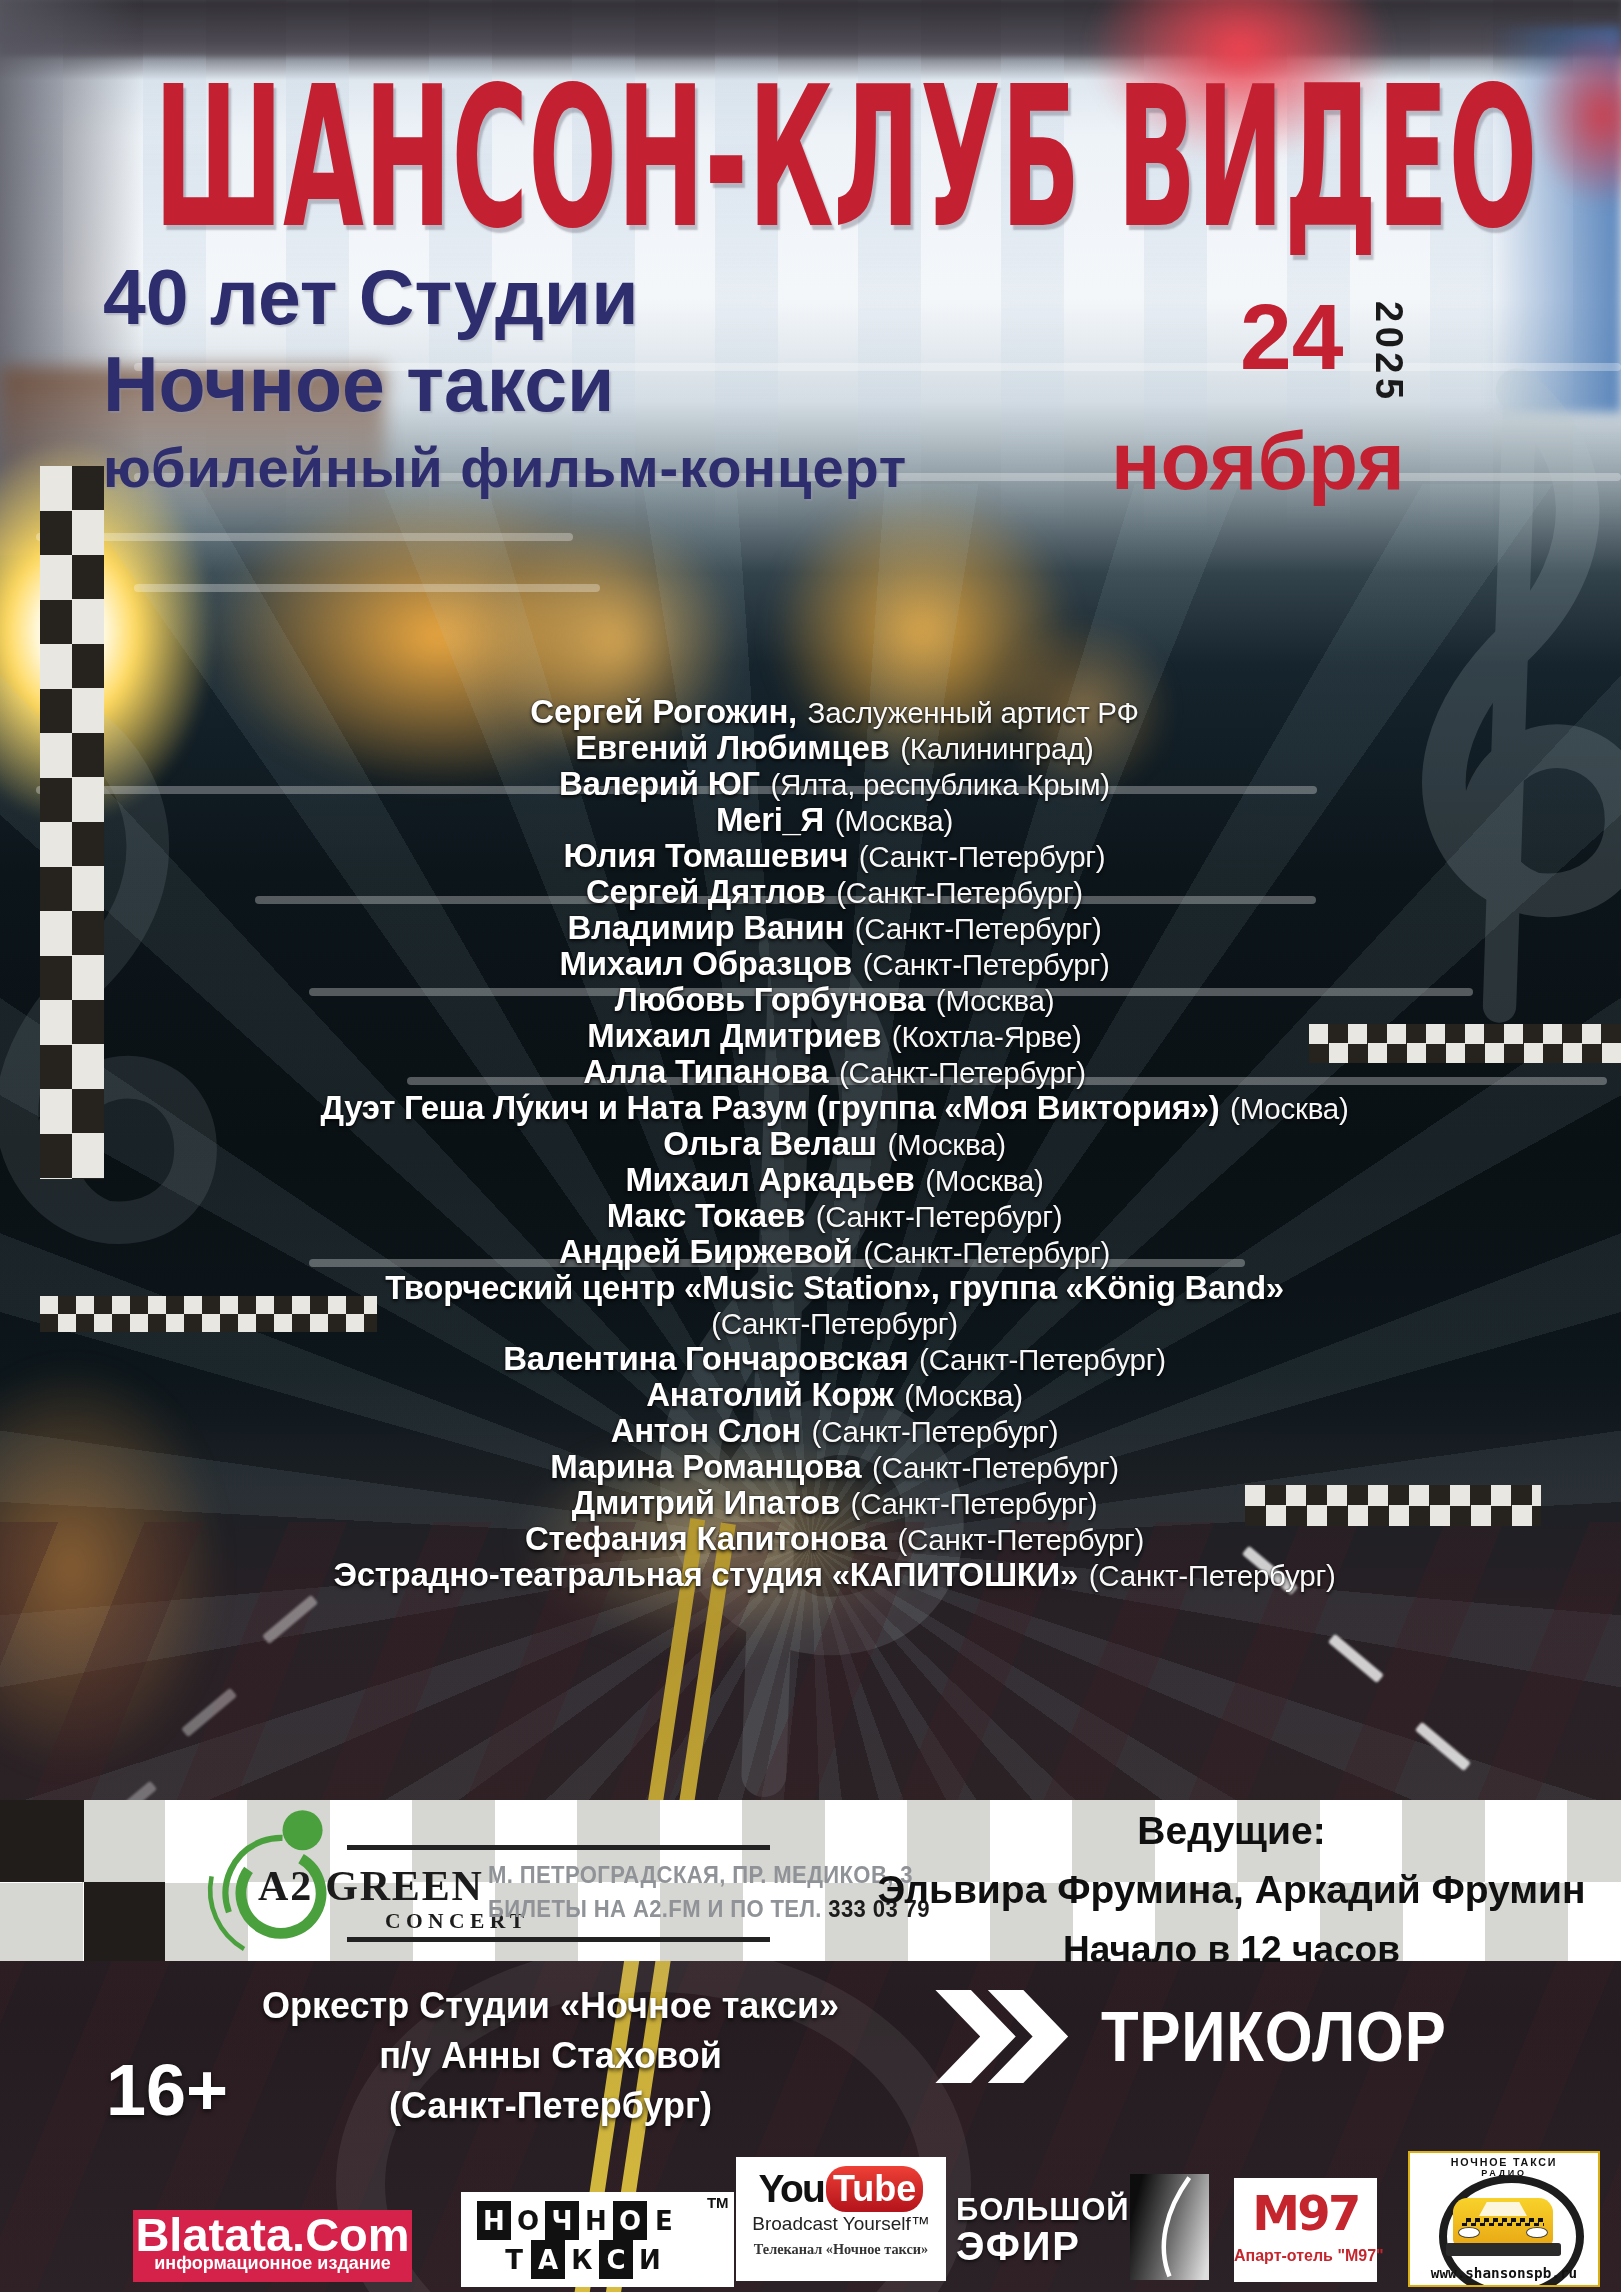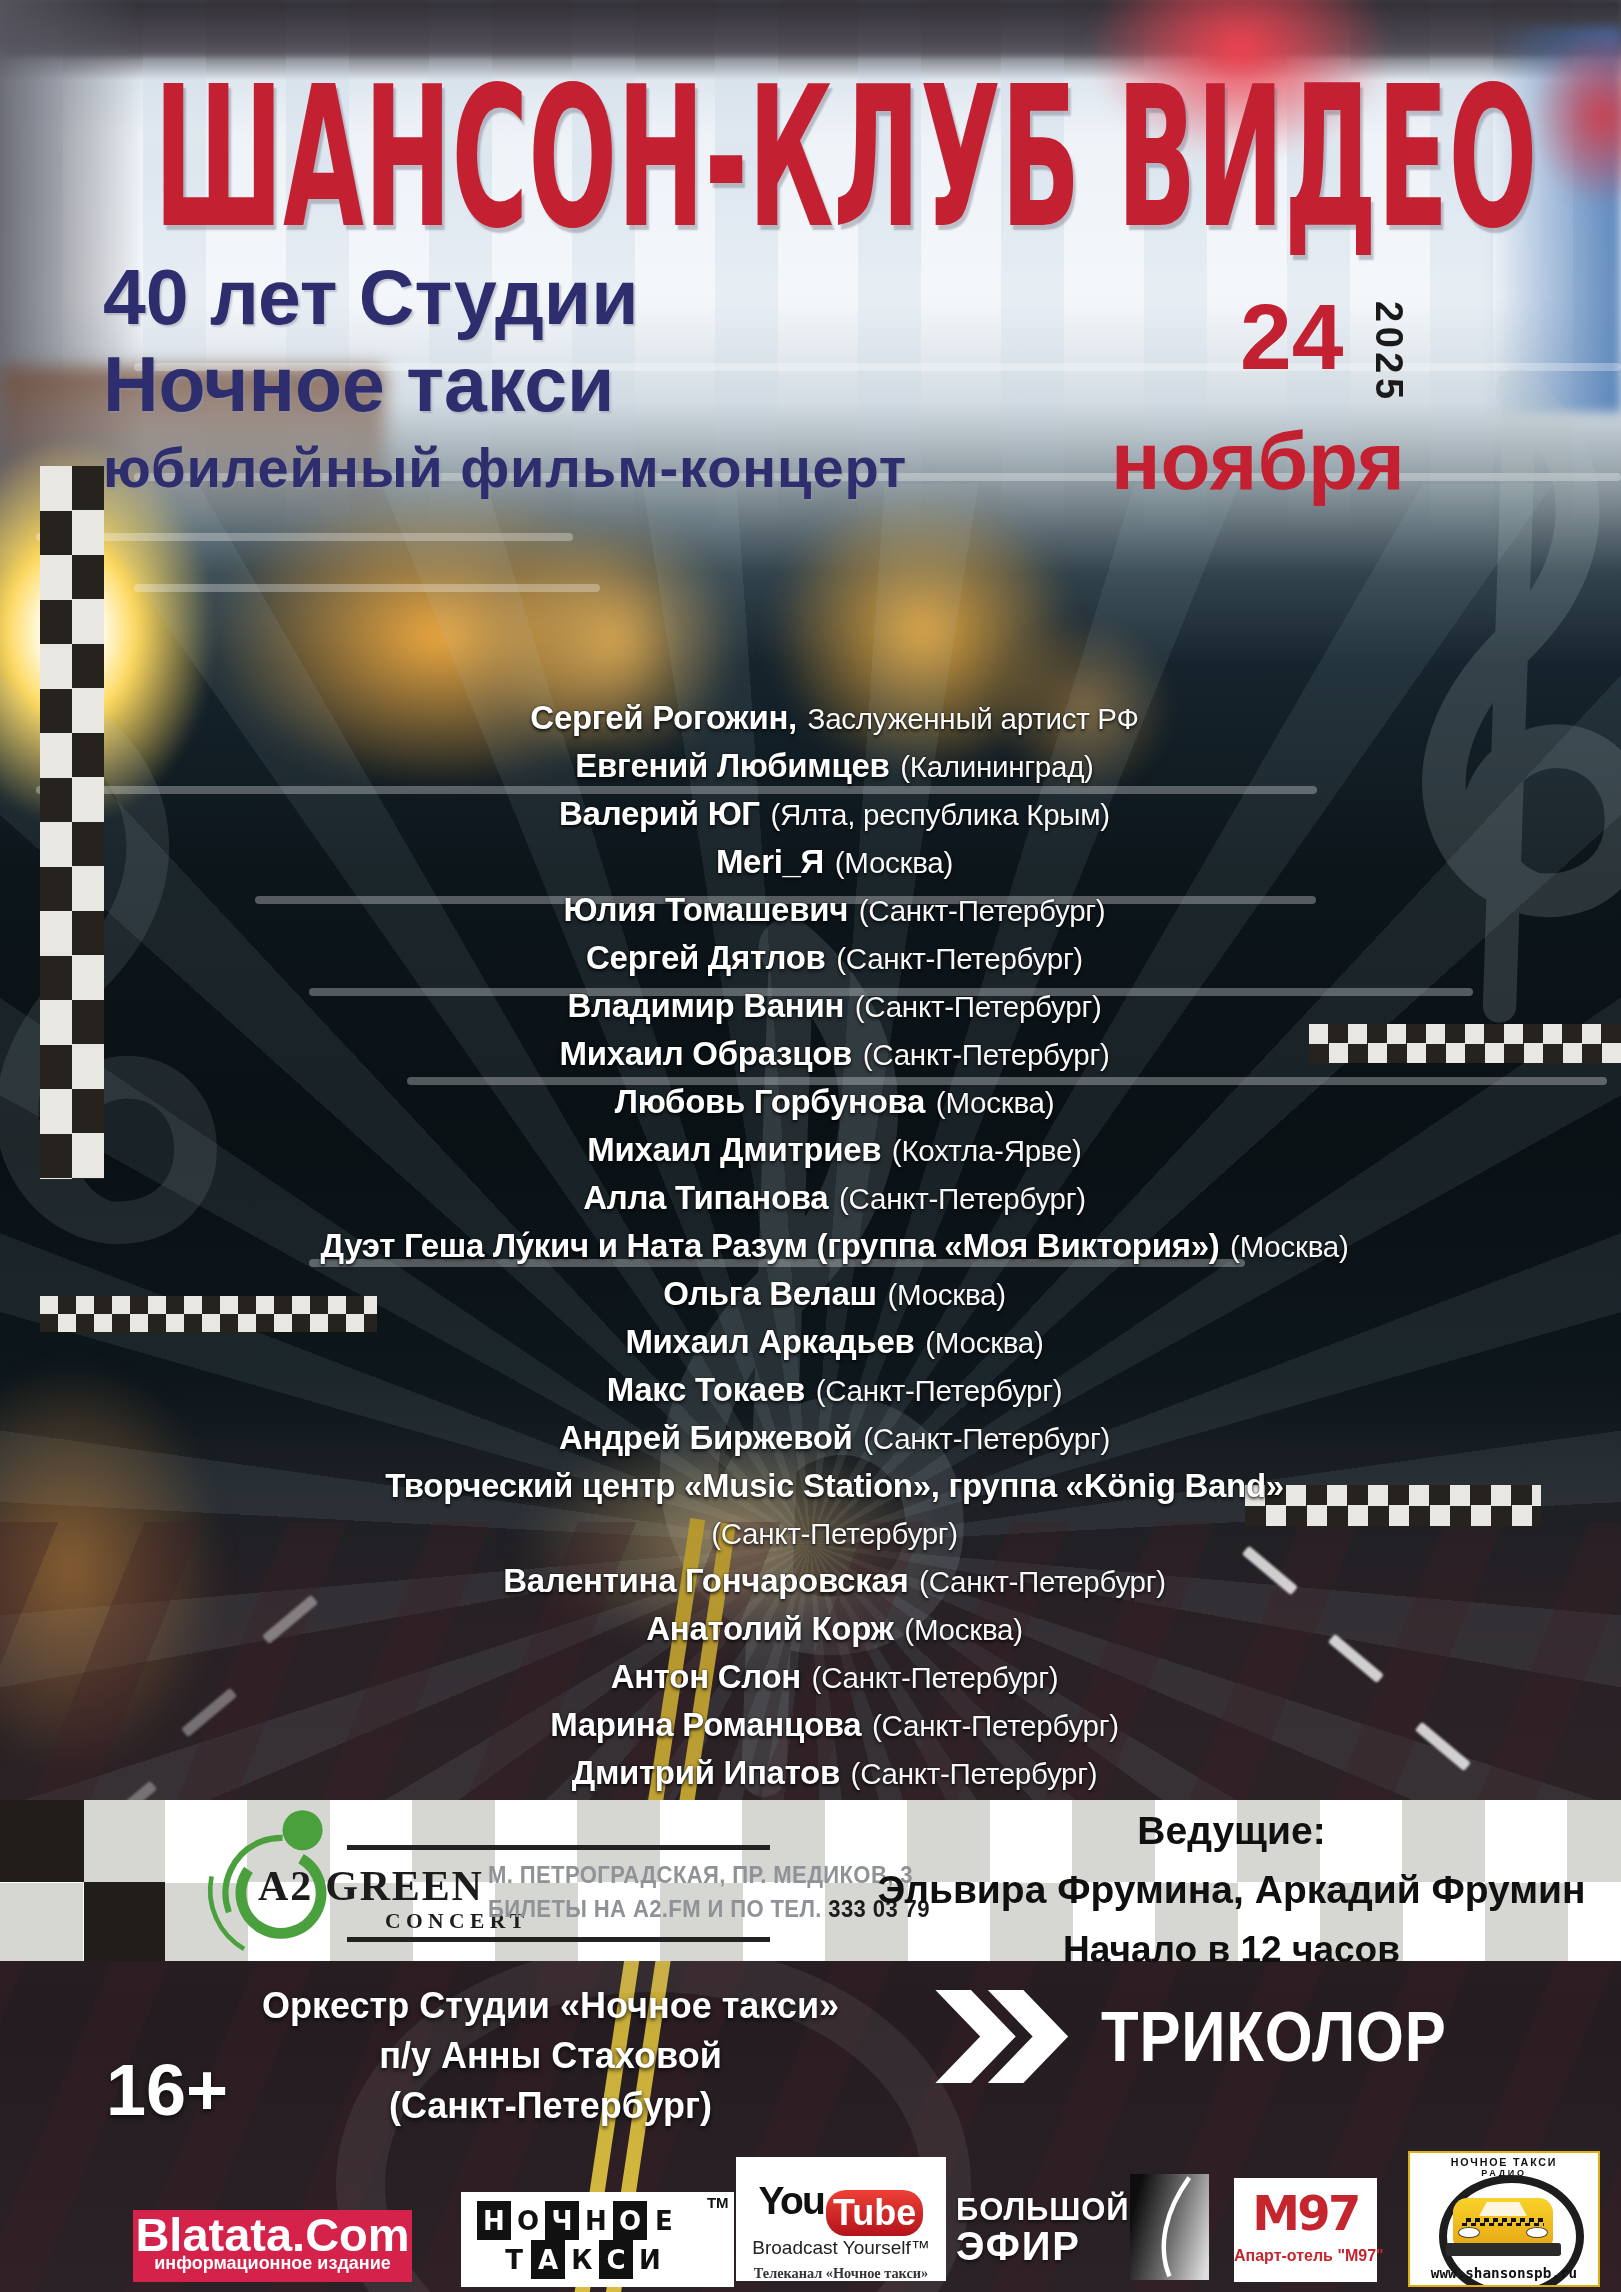--- a/index.html
+++ b/index.html
@@ -72,21 +72,21 @@
   .sub{color:#2e2d6e;font-weight:700;white-space:nowrap;text-shadow:1.8px 1.8px 1.8px rgba(150,150,165,.5);}
   .sub1{left:103px;top:253px;font-size:77px;}
   .sub2{left:103px;top:340px;font-size:77px;}
   .sub3{left:103px;top:435px;font-size:56px;letter-spacing:0.9px;}
   .date-day{left:1240px;top:284px;font-size:93px;font-weight:700;color:#c32032;}
   .date-year{left:1367px;top:301px;font-size:38px;font-weight:700;color:#1a1a1a;
     writing-mode:vertical-rl;text-orientation:mixed;letter-spacing:4.5px;}
   .date-month{left:1111px;top:414px;font-size:82px;font-weight:700;color:#c32032;white-space:nowrap;}
   
   .artists{left:0;top:697px;width:1621px;text-align:center;color:#fff;}
-  .artist-line{line-height:41px;white-space:nowrap;letter-spacing:-0.3px;
+  .artist-line{line-height:30px;white-space:nowrap;letter-spacing:-0.3px;
     text-shadow:0 1.8px 3.6px rgba(0,0,0,.8),0 0 1.8px rgba(0,0,0,.6);padding-left:48px;}
   .a-name{font-size:33px;font-weight:700;}
   .a-note{font-size:29.6px;font-weight:400;margin-left:10.7px;opacity:.97;}
   
   .band{left:0;top:1800px;width:1621px;height:161px;
     background:conic-gradient(#d6d6d2 0 25%, #ffffff 0 50%, #d6d6d2 0 75%, #ffffff 0);
     background-size:165px 165px;}
   .bsq{background:#201d1a;}
   .bsq1{left:0;top:0;width:84px;height:82px;}
   .bsq2{left:84px;top:82px;width:81px;height:79px;}
@@ -120,21 +120,21 @@
   .nt-r2{left:36px;top:48px;}
   .lb{width:34px;height:39px;display:flex;align-items:center;justify-content:center;
     font-size:26px;font-weight:700;font-family:"DejaVu Sans",sans-serif;}
   .lb-b{background:#111;color:#fff;}
   .lb-w{background:#fff;color:#111;}
   .nt-tm{position:absolute;right:5.4px;top:1.8px;font-size:15px;font-weight:700;color:#111;}
   .ytcard{left:736px;top:2157px;width:210px;height:124px;text-align:center;}
   .yt-row{display:flex;align-items:center;justify-content:center;margin-top:9px;}
   .yt-you{font-size:39px;font-weight:700;color:#111;letter-spacing:-1.8px;text-align:center;}
   .yt-tube{font-size:36px;font-weight:700;color:#fff;background:linear-gradient(180deg,#ee4036,#b3131b);
-    border-radius:20px;padding:1.8px 7.2px;margin-left:1.8px;margin-top:24px;}
+    border-radius:20px;padding:1.8px 7.2px;margin-left:1.8px;}
   .yt-tag{font-size:19px;color:#222;margin-top:1.8px;}
   .yt-chan{font-size:14.3px;font-weight:700;color:#333;font-family:"Liberation Serif",serif;margin-top:5.4px;}
   .bolshoy{left:956px;top:2192px;width:161px;color:#fff;font-weight:700;text-shadow:0 1.8px 3.6px rgba(0,0,0,.6);}
   .bo-l1{font-size:31px;letter-spacing:0.9px;}
   .bo-l2{font-size:40px;letter-spacing:1.8px;margin-top:-3.6px;}
   .graybox{left:1130px;top:2174px;width:79px;height:106px;background:linear-gradient(105deg,#0d0d0d 12%,#707070 55%,#dedede 95%);}
   .m97{left:1234px;top:2178px;width:143px;height:104px;text-align:center;}
   .m97-logo{font-size:48px;font-weight:700;color:#c5252c;letter-spacing:-2.7px;margin-top:7.2px;font-family:"DejaVu Sans",sans-serif;}
   .m97-cap{font-size:16px;font-weight:700;color:#c5252c;margin-top:5.4px;white-space:nowrap;}
   .taxirad{left:1408px;top:2151px;width:192px;height:136px;border:2.7px solid #ddb012;box-sizing:border-box;text-align:center;overflow:hidden;}

